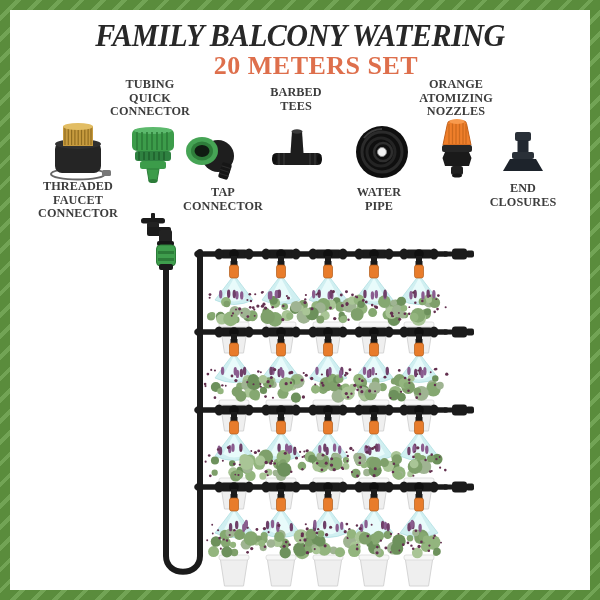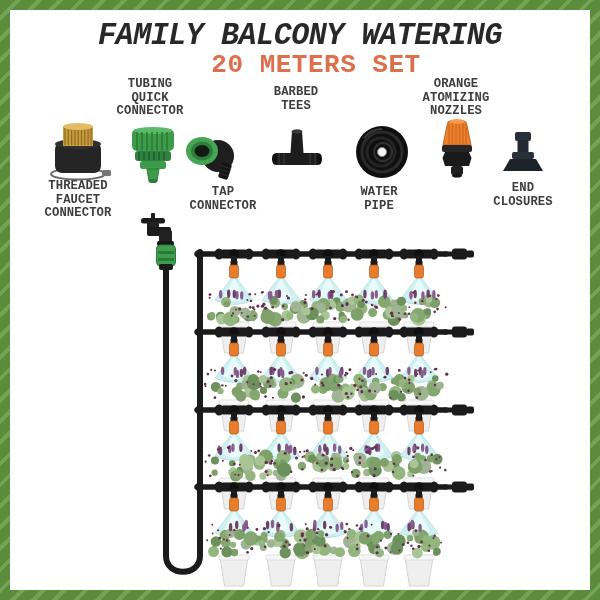--- a/index.html
+++ b/index.html
@@ -1,19 +1,19 @@
 <!DOCTYPE html>
 <html><head>
 <meta charset="utf-8">
 <style>
   html,body{margin:0;padding:0;background:#ffffff;}
   .stage{
     position:relative;width:600px;height:600px;overflow:hidden;
     background:repeating-linear-gradient(135deg,#5a8c3c 0 11px,#72a455 11px 15px);
-    font-family:Liberation Mono, monospace;
+    font-family:Liberation Serif, serif;
   }
   .canvas{position:absolute;left:10px;top:10px;right:10px;bottom:10px;background:#ffffff;}
   .diagram{position:absolute;left:0;top:0;width:600px;height:600px;z-index:2;}
   .title{
     position:absolute;left:0;right:0;top:20px;z-index:3;text-align:center;
     font-size:31px;font-weight:bold;font-style:italic;color:#282828;
     letter-spacing:-0.5px;line-height:32px;transform:scaleX(.97);
   }
   .subtitle{
     position:absolute;left:0;right:0;top:52px;z-index:3;text-align:center;

